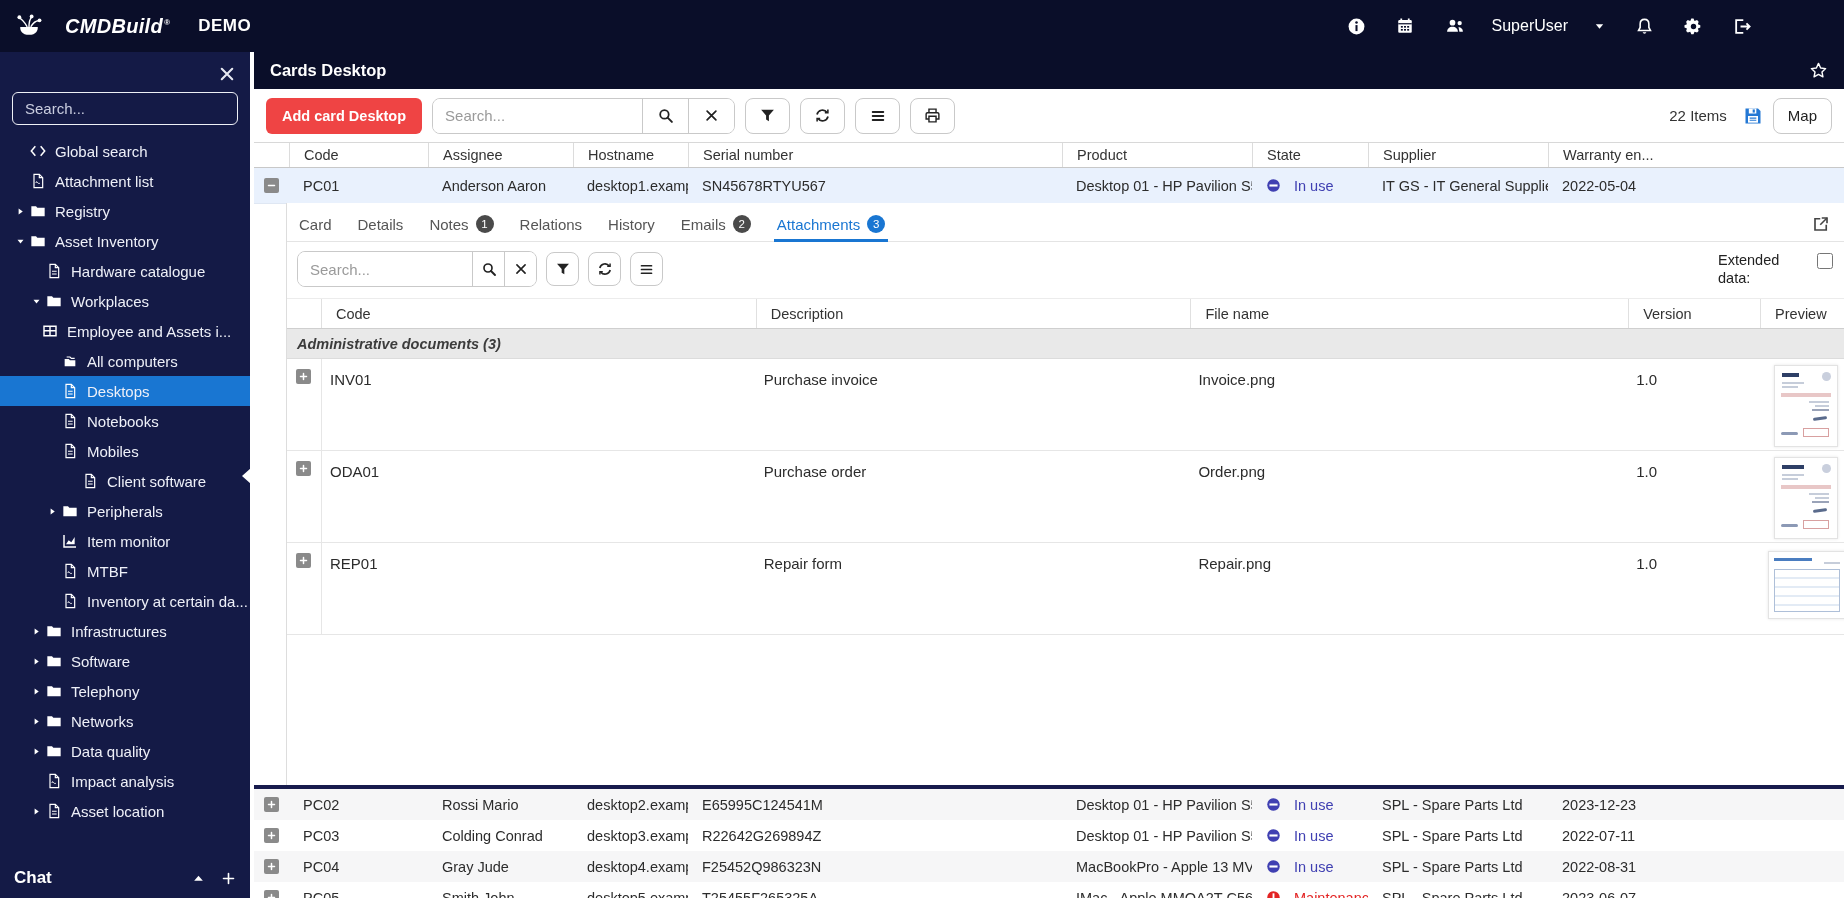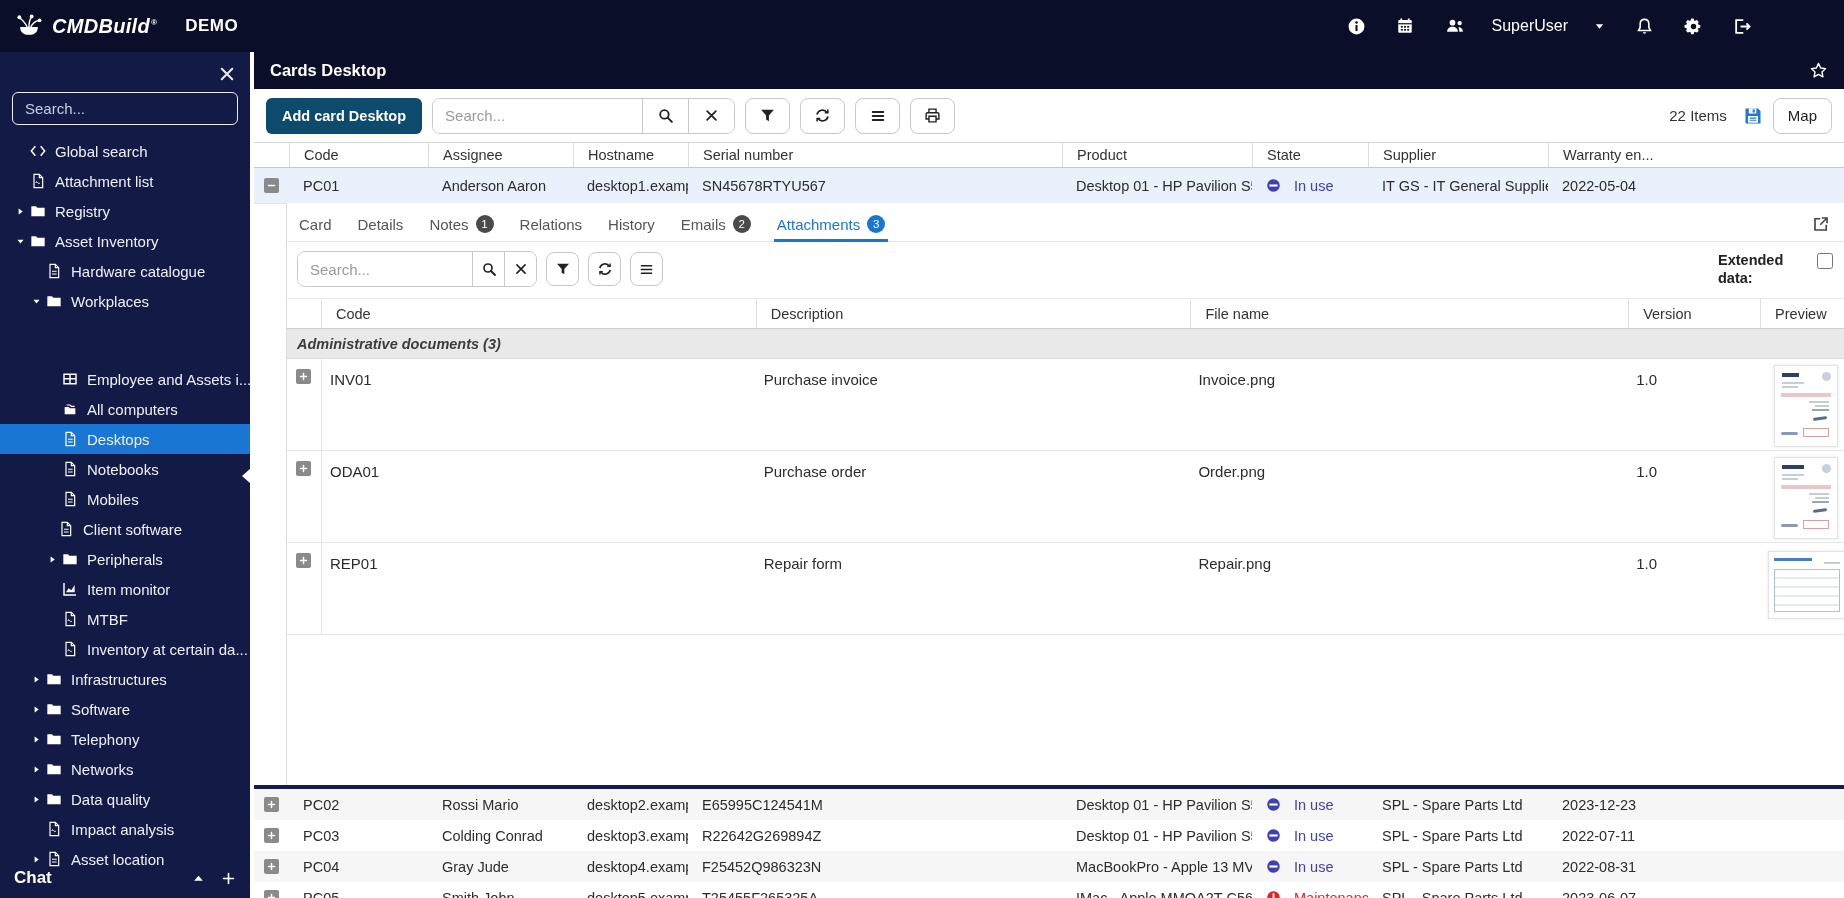--- a/index.html
+++ b/index.html
@@ -4,21 +4,21 @@
 <style>
   html,body{margin:0;padding:0;}
   body{width:1844px;height:898px;overflow:hidden;background:#fff;
        font-family:"Liberation Sans",sans-serif;position:relative;}
   .icon{display:inline-flex;align-items:center;justify-content:center;flex:0 0 auto;}
   .icon svg{width:100%;height:100%;display:block;}
 
   
   #topbar{position:absolute;left:0;top:0;width:1844px;height:52px;background:#0a0e29;color:#fff;
           display:flex;align-items:center;padding:0 92px 0 14px;box-sizing:border-box;}
-  .brand{font-size:20px;font-weight:bold;font-style:italic;margin-left:8px;letter-spacing:.3px;}
+  .brand{font-size:20px;font-weight:bold;font-style:italic;margin-left:21px;letter-spacing:.3px;}
   .brand-reg{font-size:8px;vertical-align:super;margin-left:1px;}
   .env{font-size:17px;font-weight:bold;margin-left:28px;letter-spacing:.5px;}
   #topbar .spacer{flex:1;}
   .tb-right{display:flex;align-items:center;gap:30px;}
   .tb-user{display:flex;align-items:center;gap:26px;font-size:16px;}
 
   
   #sidebar{position:absolute;left:0;top:52px;width:250px;height:846px;background:#141a46;color:#eef0f8;}
   #sb-close{position:absolute;top:13px;right:14px;width:18px;height:18px;color:#e7e9f2;cursor:pointer;}
   #sb-search{position:absolute;top:40px;left:12px;width:226px;height:33px;box-sizing:border-box;
@@ -38,21 +38,21 @@
   #chatbar .c-icons{margin-left:auto;display:flex;align-items:center;gap:16px;}
 
   
   #main{position:absolute;left:254px;top:52px;width:1590px;height:846px;background:#fff;}
   #titlebar{position:absolute;top:0;left:0;right:0;height:37px;background:#0a0e29;color:#fff;
             display:flex;align-items:center;padding:0 16px;box-sizing:border-box;
             font-weight:bold;font-size:16.5px;}
   #titlebar .star{margin-left:auto;width:19px;height:19px;color:#fff;cursor:pointer;}
   #toolbar{position:absolute;top:37px;left:0;right:0;height:53px;display:flex;align-items:center;
            padding:0 12px;box-sizing:border-box;gap:10px;background:#fff;}
-  .btn-add{background:#0c4a6e;color:#fff;font-weight:bold;font-size:14.5px;border:none;border-radius:6px;
+  .btn-add{background:#ef4444;color:#fff;font-weight:bold;font-size:14.5px;border:none;border-radius:6px;
            height:36px;padding:0 16px;font-family:"Liberation Sans",sans-serif;cursor:pointer;}
   .btn-group{display:flex;border:1px solid #c9c9c9;border-radius:8px;overflow:hidden;height:36px;box-sizing:border-box;}
   .btn-group input{border:none;outline:none;width:185px;padding:0 12px;font-size:15px;color:#333;
                    font-family:"Liberation Sans",sans-serif;}
   .btn-group input::placeholder{color:#9a9a9a;}
   .grp-btn{width:45px;border:none;border-left:1px solid #c9c9c9;background:#fff;display:flex;
            align-items:center;justify-content:center;color:#222;cursor:pointer;}
   .tbtn{width:45px;height:36px;border:1px solid #c9c9c9;border-radius:8px;background:#fff;display:flex;
         align-items:center;justify-content:center;color:#222;cursor:pointer;box-sizing:border-box;}
   .items-count{font-size:15px;color:#333;margin-right:6px;}
@@ -94,21 +94,21 @@
   .tab.active::after{content:"";position:absolute;left:-3px;right:-3px;bottom:-1px;height:3px;background:#1976d2;}
   .badge{min-width:18px;height:18px;border-radius:9px;background:#4a4a4a;color:#fff;font-size:11.5px;
          display:flex;align-items:center;justify-content:center;padding:0 3px;box-sizing:border-box;}
   .tab.active .badge{background:#1976d2;}
   #ext-link{position:absolute;right:14px;top:8px;width:18px;height:18px;color:#444;cursor:pointer;}
   #atoolbar{position:absolute;top:48px;left:10px;right:0;height:36px;display:flex;align-items:center;gap:9px;}
   #atoolbar .btn-group input{width:150px;}
   #atoolbar .grp-btn{width:31px;}
   #atoolbar .tbtn{width:33px;height:34px;}
   #extdata{position:absolute;right:8px;top:0;display:flex;gap:13px;align-items:flex-start;}
-  #extdata .lbl{width:82px;font-size:14.5px;font-weight:bold;color:#222;line-height:1.25;}
+  #extdata .lbl{width:82px;font-size:14.5px;font-weight:normal;color:#222;line-height:1.25;}
   #extdata input{width:16px;height:16px;margin-top:2px;}
   #agrid-header{position:absolute;top:95px;left:0;right:0;height:31px;display:flex;align-items:center;
                 border-top:1px solid #ececec;border-bottom:1px solid #cfcfcf;font-size:14.5px;color:#333;
                 box-sizing:border-box;}
   .ah-cell{display:flex;align-items:center;height:100%;padding-left:14px;box-sizing:border-box;
            border-left:1px solid #e0e0e0;white-space:nowrap;overflow:hidden;cursor:pointer;}
   .ah-cell.first{border-left:none;}
   #agroup{position:absolute;top:126px;left:0;right:0;height:30px;background:#e9e9e9;display:flex;
           align-items:center;padding-left:10px;box-sizing:border-box;font-style:italic;font-weight:600;
           font-size:14.5px;color:#3c3c3c;border-bottom:1px solid #dcdcdc;}
@@ -287,21 +287,21 @@
             <path d="M4 7h16l-8 10z" fill="currentColor"></path>
           </svg>
         </span>
         <span class="icon sb-ic" style="height: 16px; width: 16px;">
           <svg viewBox="0 0 24 24">
             <path d="M2 5h7l2 2h11v13H2z" fill="currentColor"></path>
           </svg>
         </span>
         <span class="sb-label">Workplaces</span>
       </div>
-      <div class="sb-item" style="padding-left: 44px; margin-top: 48px;">
+      <div class="sb-item" style="padding-left: 24px;">
         <span class="caret icon"></span>
         <span class="icon sb-ic" style="height: 16px; width: 16px;">
           <svg viewBox="0 0 24 24" fill="none" stroke="currentColor" stroke-width="2.2">
             <path d="M3 5h18v14H3z"></path>
             <path d="M3 11.5h18M12 5v14"></path>
           </svg>
         </span>
         <span class="sb-label">Employee and Assets i...</span>
       </div>
       <div class="sb-item" style="padding-left: 44px;">
@@ -340,21 +340,21 @@
         <span class="caret icon"></span>
         <span class="icon sb-ic" style="height: 16px; width: 16px;">
           <svg viewBox="0 0 24 24" fill="none" stroke="currentColor" stroke-width="1.8">
             <path d="M6 2h8l5 5v15H6z"></path>
             <path d="M14 2v5h5"></path>
             <path d="M9 12.5h7M9 16.5h7" stroke-width="1.6"></path>
           </svg>
         </span>
         <span class="sb-label">Mobiles</span>
       </div>
-      <div class="sb-item" style="padding-left: 40px;">
+      <div class="sb-item" style="padding-left: 64px;">
         <span class="caret icon"></span>
         <span class="icon sb-ic" style="height: 16px; width: 16px;">
           <svg viewBox="0 0 24 24" fill="none" stroke="currentColor" stroke-width="1.8">
             <path d="M6 2h8l5 5v15H6z"></path>
             <path d="M14 2v5h5"></path>
             <path d="M9 12.5h7M9 16.5h7" stroke-width="1.6"></path>
           </svg>
         </span>
         <span class="sb-label">Client software</span>
       </div>

